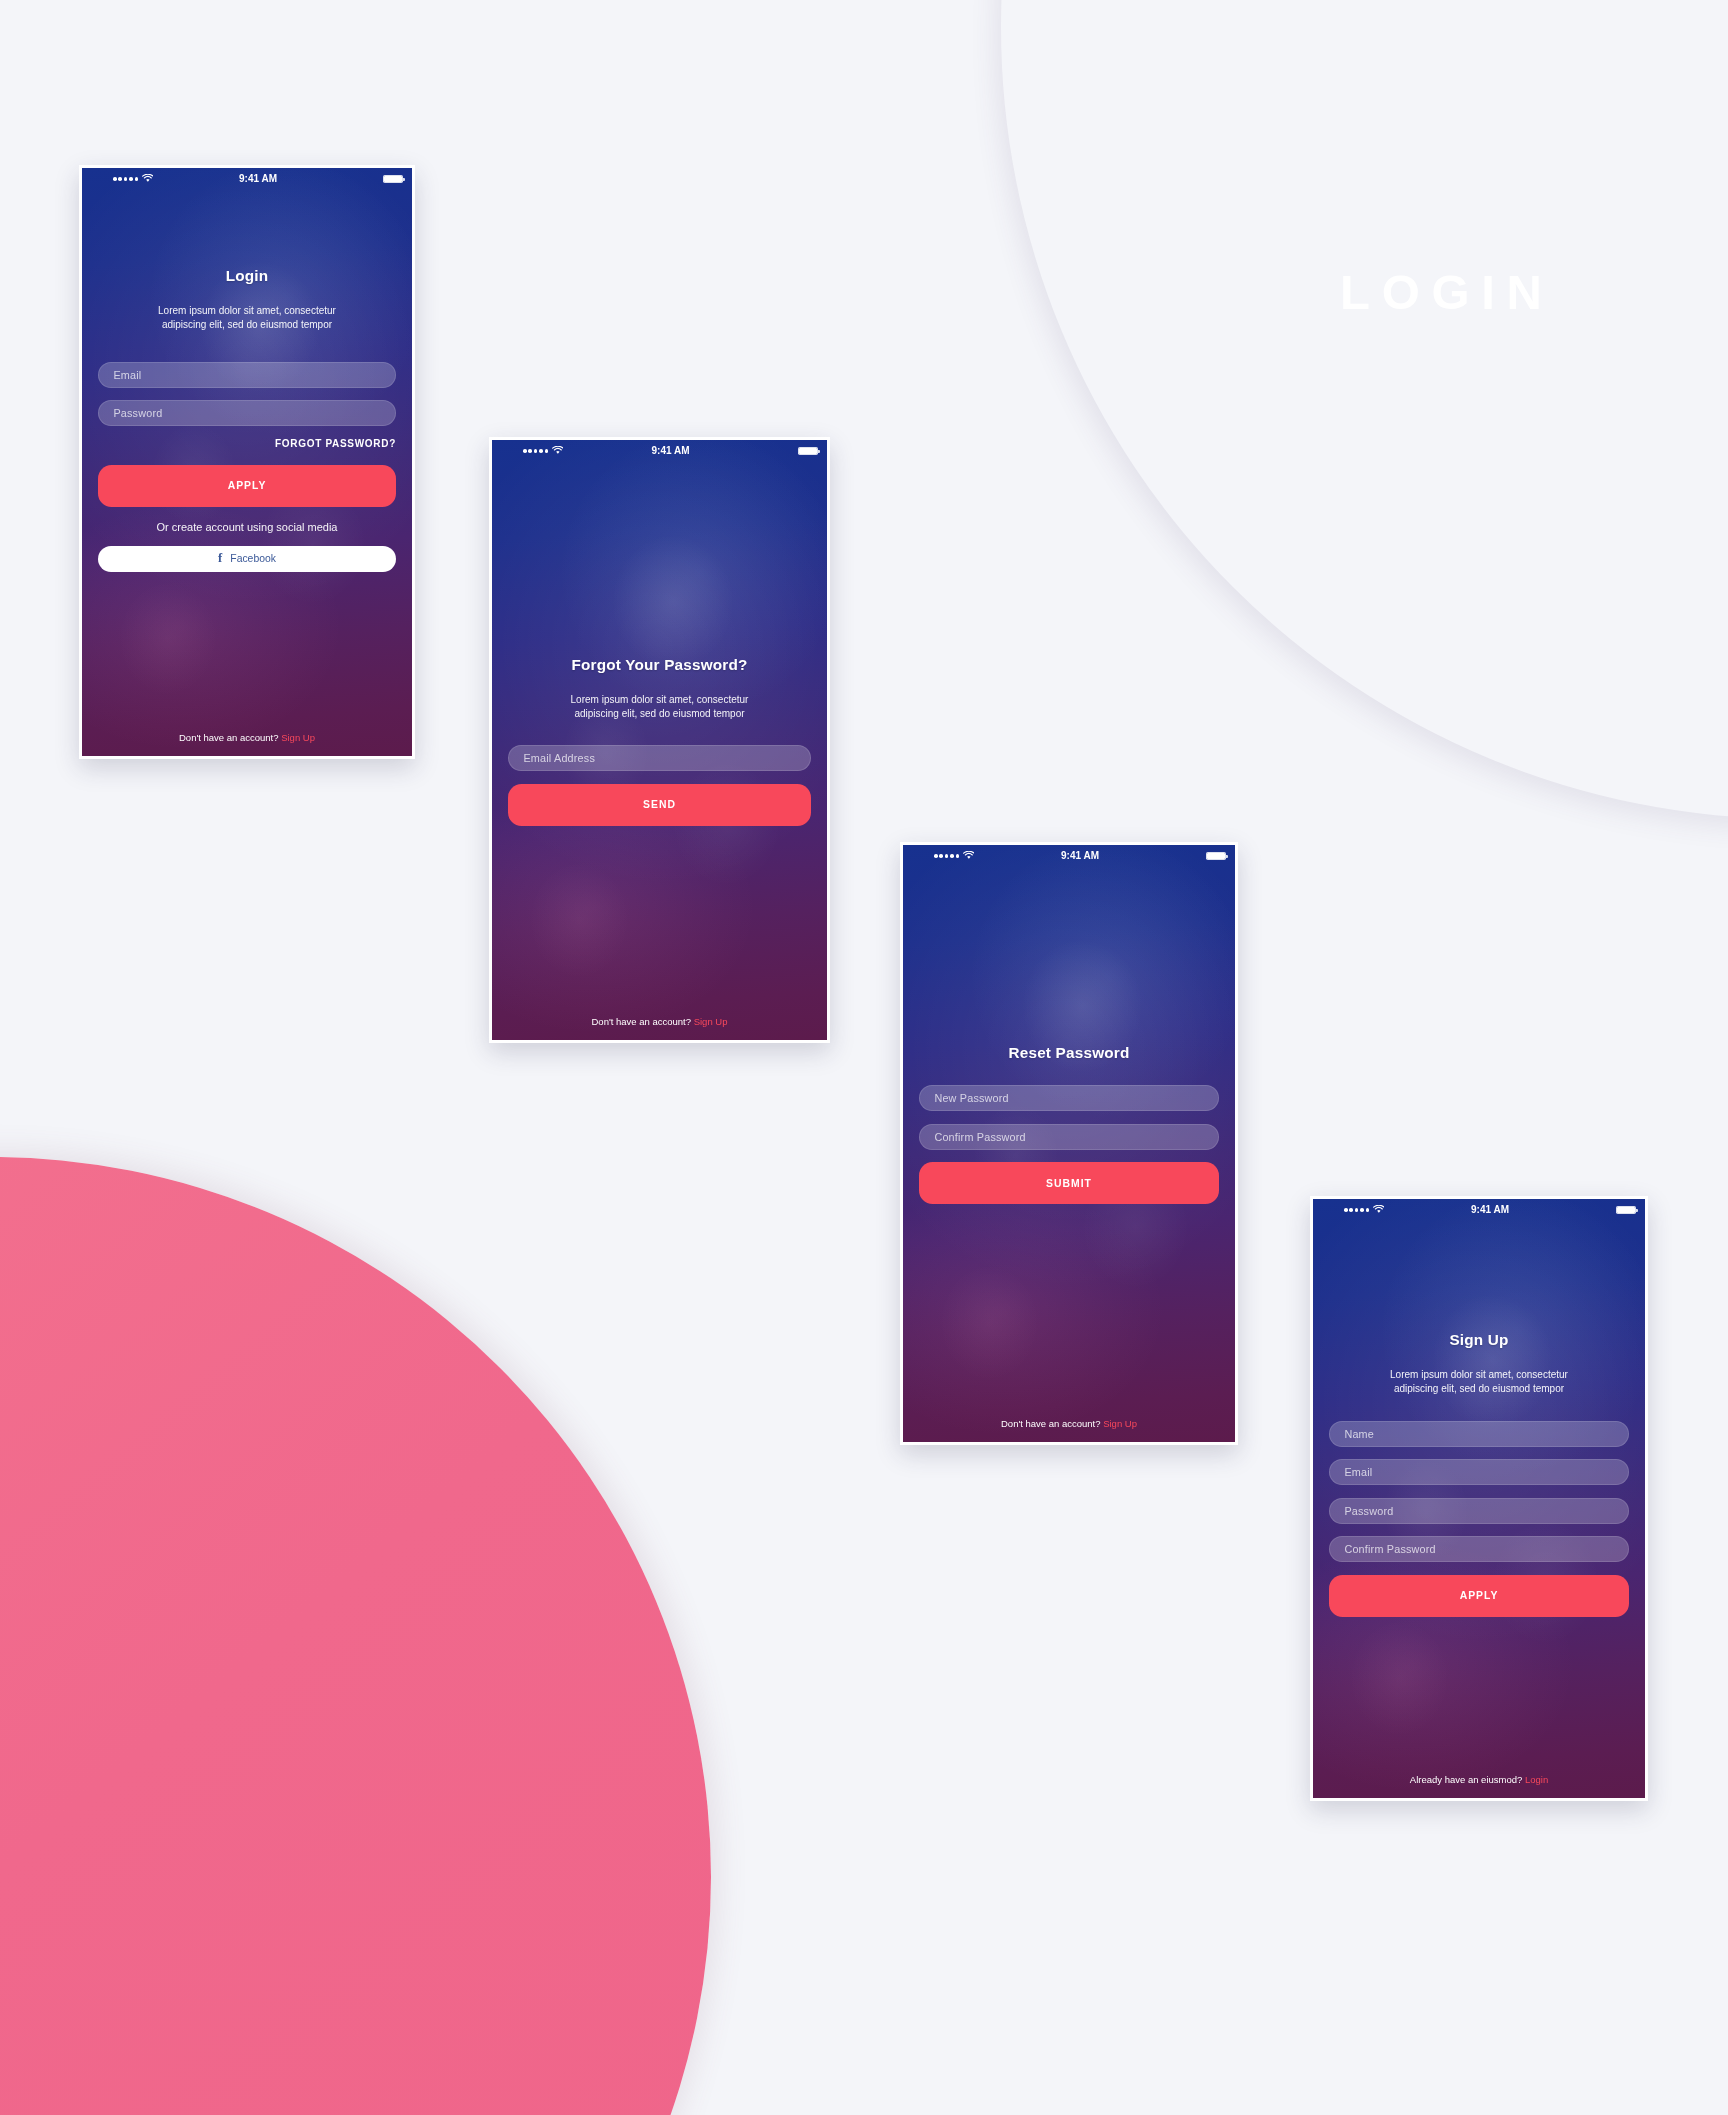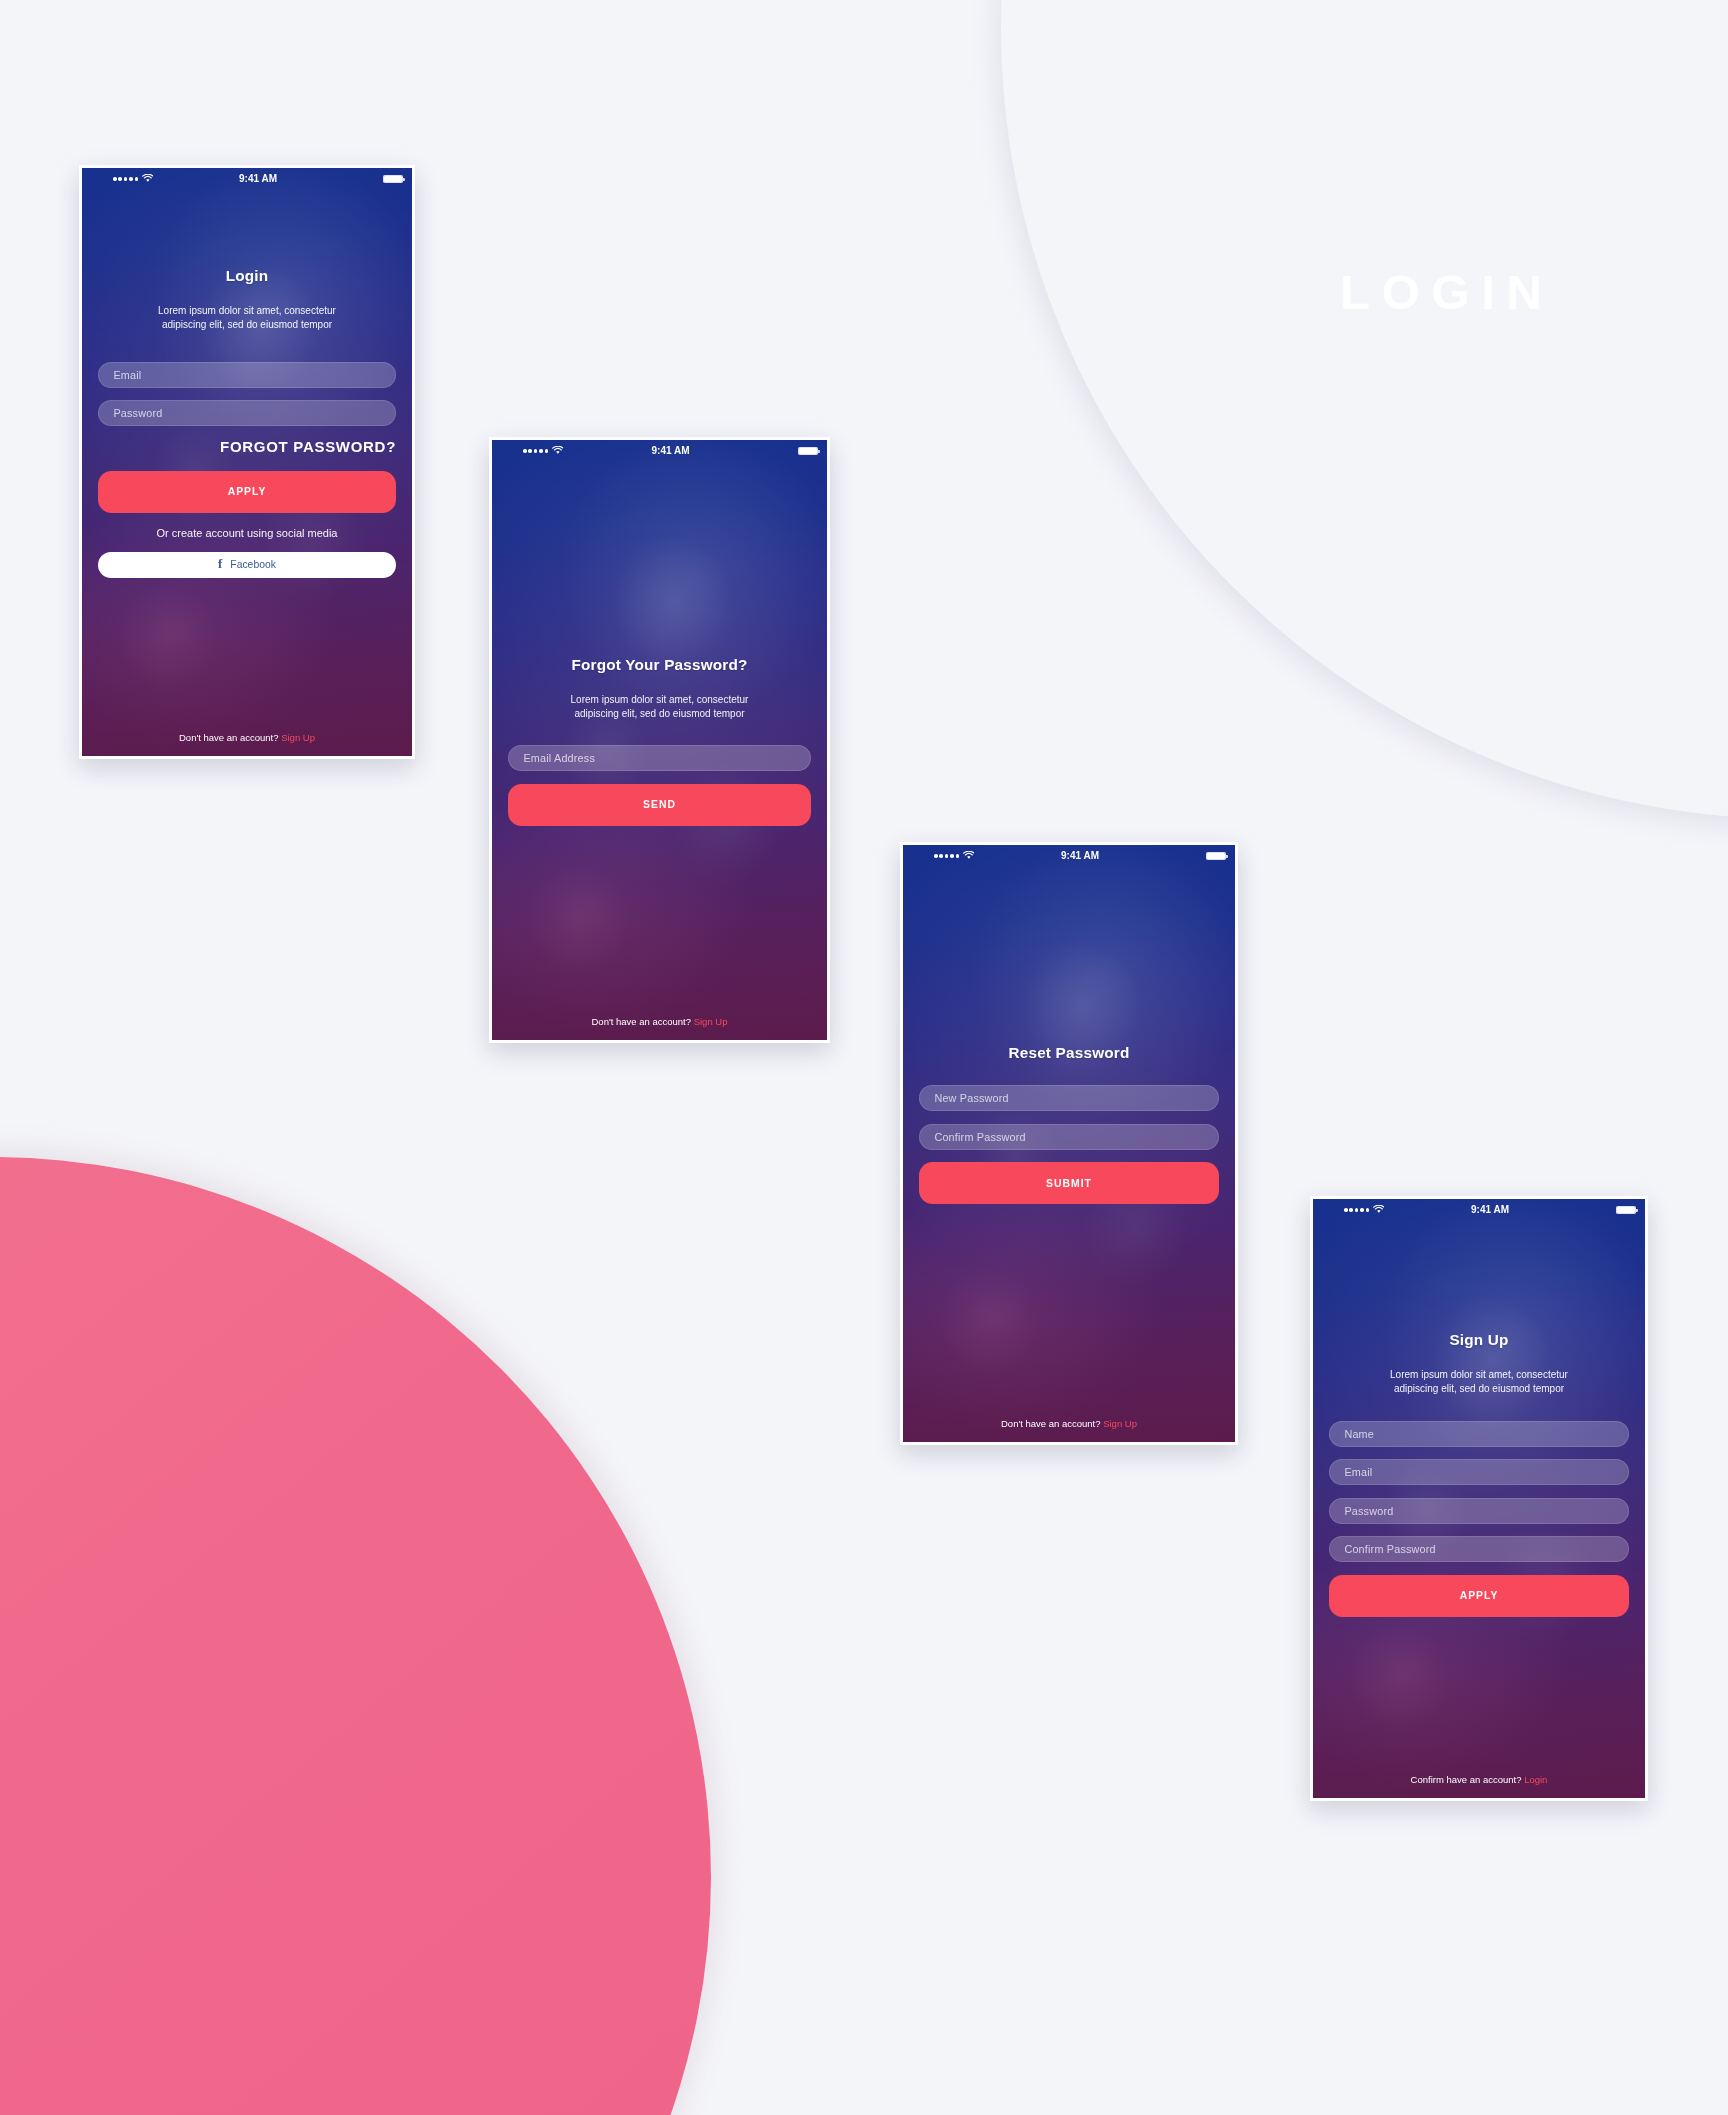--- a/index.html
+++ b/index.html
@@ -144,21 +144,21 @@
     display:flex; align-items:center;
     padding:0 14.4px;
     font-size:10.8px;
     color:rgba(255,255,255,.72);
     letter-spacing:0.2px;
     cursor:text;
   }
 
   .linkrow {
     text-align:right;
-    font-size:15px;
+    font-size:10px;
     font-weight:bold;
     letter-spacing:0.7px;
     color:#ffffff;
     cursor:pointer;
   }
 
   .btn-primary {
     height:42px;
     border-radius:13.5px;
     background:#f8485b;
@@ -398,19 +398,19 @@
       <div style="height:12.6px;"></div>
       <div class="field">Password</div>
       <div style="height:12.6px;"></div>
       <div class="field">Confirm Password</div>
 
       <div style="height:12.6px;"></div>
       <button class="btn-primary">APPLY</button>
 
       <div class="spacer"></div>
       <div class="footer">
-        <span>Confirm have an account?</span>
+        <span>Already have an eiusmod?</span>
         <span class="accent">Login</span>
       </div>
     </div>
   </div>
 </div>
 
 
 </body></html>

